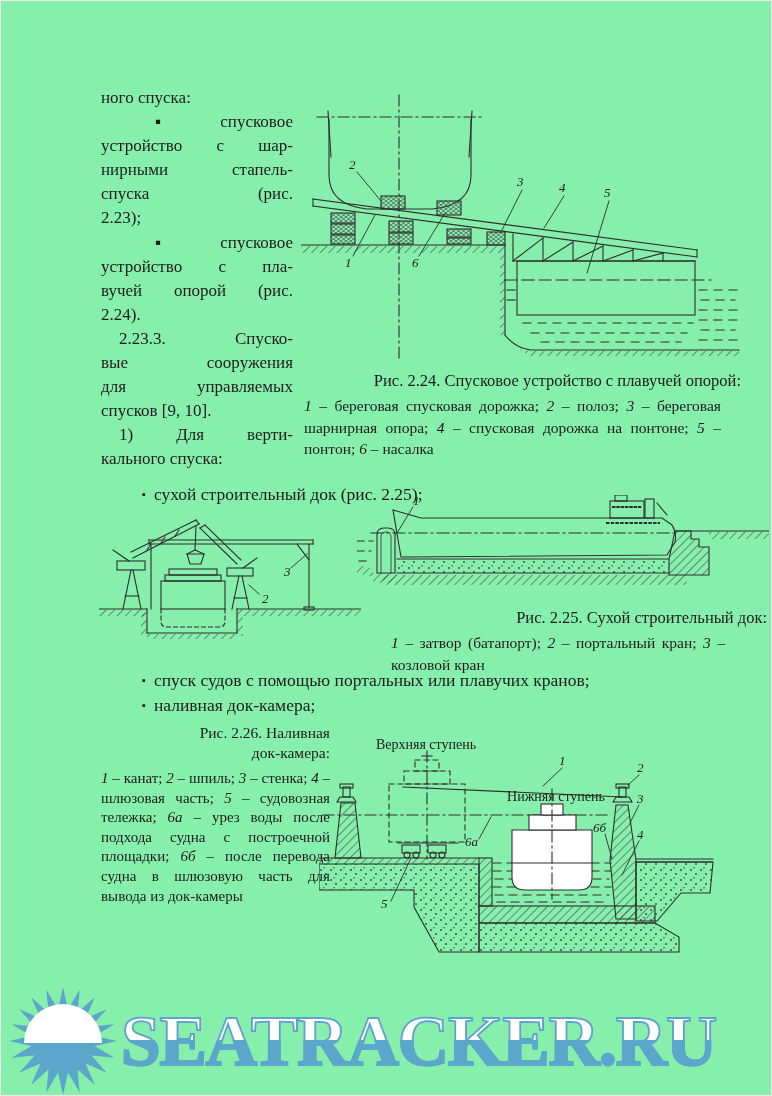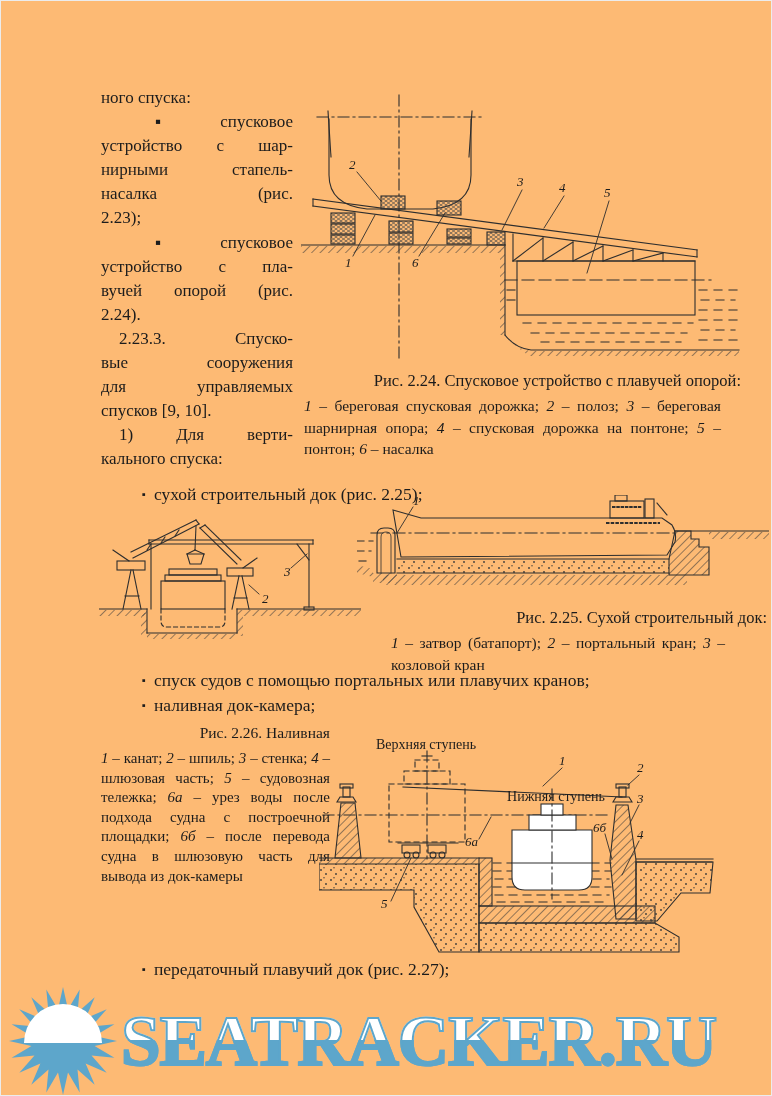--- a/index.html
+++ b/index.html
@@ -1,17 +1,17 @@
 <!DOCTYPE html>
 <html style="--wm: #5da6cb;"><head>
 <meta charset="utf-8">
 <style>
   *{margin:0;padding:0;box-sizing:border-box}
   html,body{background:#ffffff}
-  .page{position:relative;width:772px;height:1096px;background:#fdba74;overflow:hidden;
+  .page{position:relative;width:772px;height:1096px;background:#86efac;overflow:hidden;
         font-family:"Liberation Serif","DejaVu Serif",serif;color:#1c1c1c;border:1px solid #ececec}
   
   .leftcol{position:absolute;left:100px;top:85px;width:192px}
   .tline{font-size:17px;line-height:24.1px;white-space:normal}
   .jst{text-align:justify;text-align-last:justify}
   .tline b{font-weight:normal}
   
   .fig224{position:absolute;left:300px;top:92px;width:440px}
   .fig225-left{position:absolute;left:98px;top:505px}
   .fig225-right{position:absolute;left:356px;top:494px;width:410px}
@@ -62,21 +62,21 @@
   </defs>
 </svg>
 
 <div class="page">
 
   <div class="leftcol">
       <div class="tline">ного спуска:</div>
       <div class="tline jst" style="text-indent: 54px;">▪ спусковое</div>
       <div class="tline jst">устройство с шар-</div>
       <div class="tline jst">нирными стапель-</div>
-      <div class="tline jst">насалка (рис.</div>
+      <div class="tline jst">спуска (рис.</div>
       <div class="tline">2.23);</div>
       <div class="tline jst" style="text-indent: 54px;">▪ спусковое</div>
       <div class="tline jst">устройство с пла-</div>
       <div class="tline jst">вучей опорой (рис.</div>
       <div class="tline">2.24).</div>
       <div class="tline jst" style="text-indent: 18px;"><b>2.23.3.</b> Спуско-</div>
       <div class="tline jst">вые сооружения</div>
       <div class="tline jst">для управляемых</div>
       <div class="tline">спусков [9, 10].</div>
       <div class="tline jst" style="text-indent: 18px;">1) Для верти-</div>
@@ -283,20 +283,21 @@
 
   <div class="bullet b2">
     <span class="mk">▪</span><span>спуск судов с помощью портальных или плавучих кранов;</span>
   </div>
   <div class="bullet b3">
     <span class="mk">▪</span><span>наливная док-камера;</span>
   </div>
 
   <div class="fig226-left">
     <div class="cap-title">Рис. 2.26. Наливная</div>
+    <div class="cap-title">док-камера:</div>
     <div class="cap-legend"><i>1</i> – канат; <i>2</i> – шпиль; <i>3</i> – стенка; <i>4</i> – шлюзовая часть; <i>5</i> – судовозная тележка; <i>6а</i> – урез воды после подхода судна с построечной площадки; <i>6б</i> – после перевода судна в шлюзовую часть для вывода из док-камеры</div>
   </div>
 
   <div class="fig226-svg">
     <svg width="452" height="235" viewBox="0 0 452 235">
       <g stroke="#2e2e2e" fill="none" stroke-width="1.1" stroke-linecap="square">
         <line x1="4" y1="88" x2="292" y2="88" stroke-dasharray="11 4 2 4"></line>
         <g stroke-dasharray="5 4">
           <rect x="70" y="57" width="76" height="58"></rect>
           <rect x="85" y="44" width="46" height="13"></rect>
@@ -369,23 +370,20 @@
         <text x="318" y="45">2</text>
         <text x="318" y="76">3</text>
         <text x="274" y="105">6б</text>
         <text x="318" y="112">4</text>
         <text x="146" y="119">6а</text>
         <text x="62" y="181">5</text>
       </g>
     </svg>
   </div>
 
-  <div class="bullet b4">
-    <span class="mk">▪</span><span>передаточный плавучий док (рис. 2.27);</span>
-  </div>
 
   <div class="watermark">
     <svg class="sun" width="112" height="110" viewBox="0 0 112 110">
       <polygon id="sun-star" fill="var(--wm,#5da6cb)" points="56.0,1.0 61.0,23.4 72.7,3.6 70.5,26.5 87.7,11.3 78.6,32.4 99.7,23.3 84.5,40.5 107.4,38.3 87.6,50.0 110.0,55.0 87.6,60.0 107.4,71.7 84.5,69.5 99.7,86.7 78.6,77.6 87.7,98.7 70.5,83.5 72.7,106.4 61.0,86.6 56.0,109.0 51.0,86.6 39.3,106.4 41.5,83.5 24.3,98.7 33.4,77.6 12.3,86.7 27.5,69.5 4.6,71.7 24.4,60.0 2.0,55.0 24.4,50.0 4.6,38.3 27.5,40.5 12.3,23.3 33.4,32.4 24.3,11.3 41.5,26.5 39.3,3.6 51.0,23.4"></polygon>
       <path d="M17,57 A39,39 0 0 1 95,57 Z" fill="#ffffff"></path>
     </svg>
     <div class="wm-text">SEATRACKER.RU</div>
   </div>
 
 </div>

